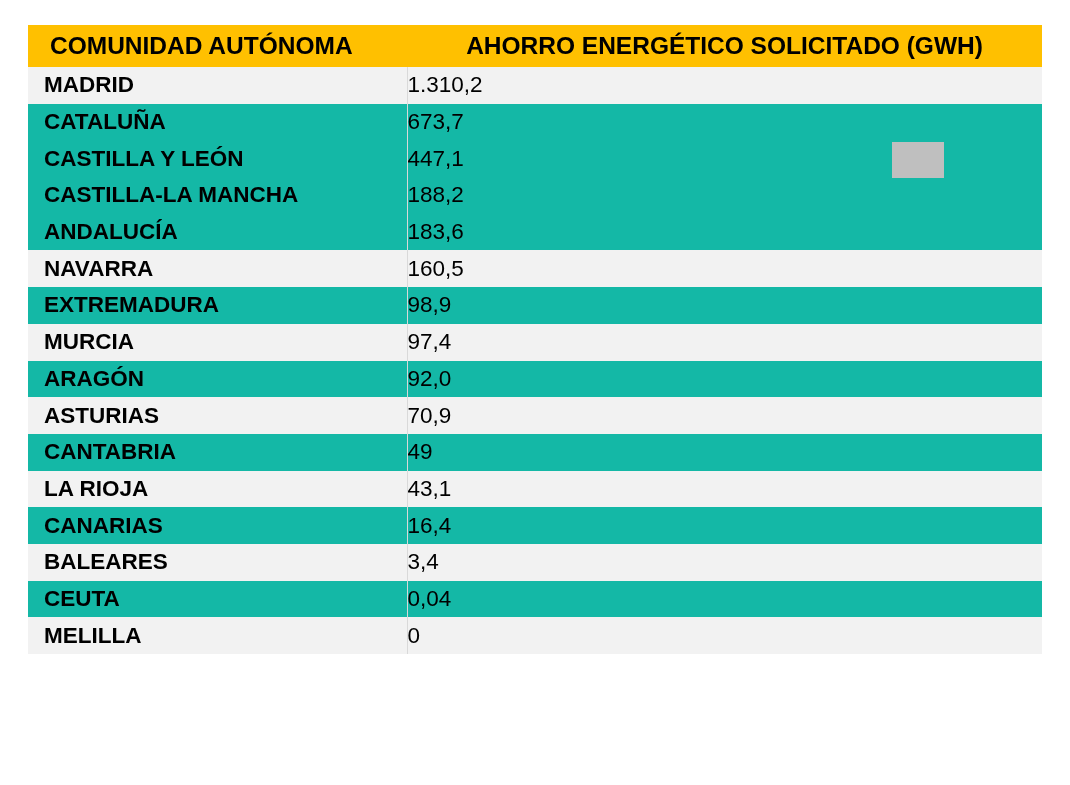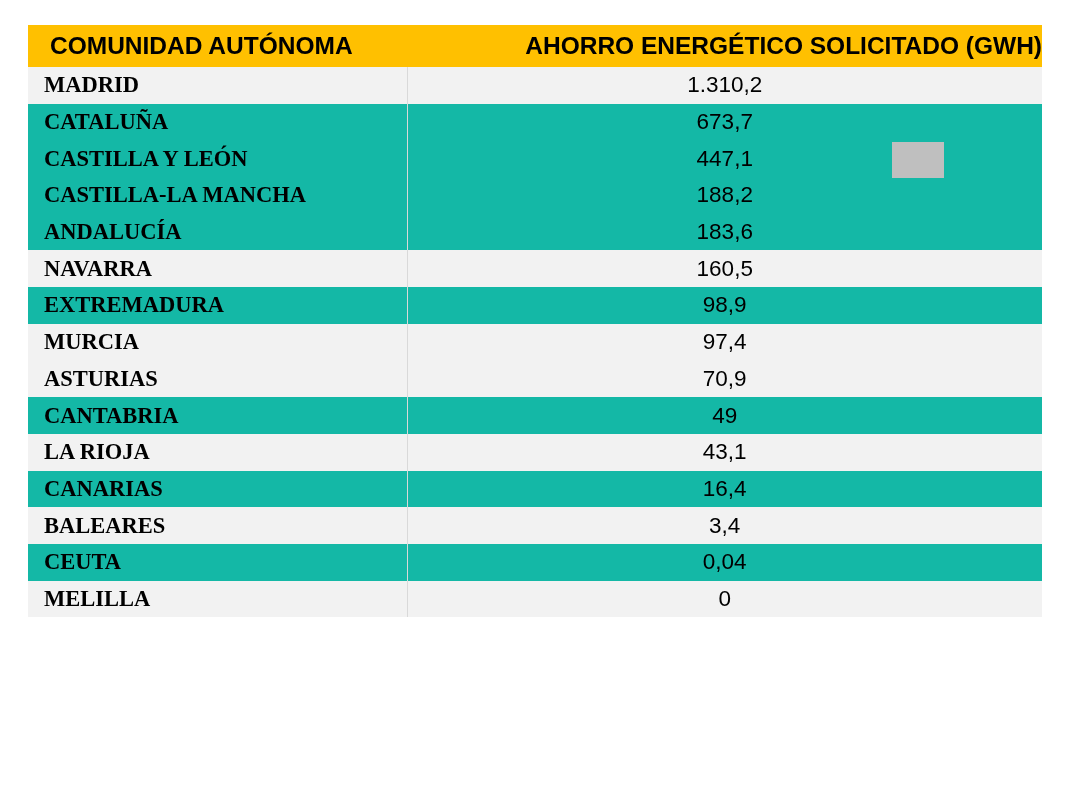--- a/index.html
+++ b/index.html
@@ -30,21 +30,21 @@
   table.data-table col.col-region { width: 379px; }
   table.data-table col.col-value  { width: 635px; }
 
   thead th {
     background: #FFC000;
     color: #000000;
     font-size: 24.5px;
     font-weight: bold;
     height: 42px;
     padding: 0;
-    text-align: right;
+    text-align: center;
     vertical-align: middle;
     letter-spacing: 0px;
     white-space: nowrap;
   }
   thead th.th-region {
     padding-left: 22px;
     text-align: left;
   }
   tbody td {
     height: 36.7px;
@@ -53,25 +53,23 @@
     padding: 0;
     vertical-align: middle;
     border: none;
   }
   tbody td.region {
     font-weight: bold;
     text-align: left;
     padding-left: 16px;
     border-right: 1px solid #d9d9d9;
     white-space: nowrap;
-    font-family: Liberation Serif, serif;
   }
   tbody td.value {
     font-weight: normal;
-    text-align: center;
     white-space: nowrap;
     margin-top: 48px;
   }
   tbody tr.band-a td { background: #f2f2f2; }
   tbody tr.band-b td { background: #14b8a6; }
   tbody tr.highlight td { background: #bfbfbf; }
 
   
   .sel-shadow {
     position: absolute;
@@ -123,20 +121,24 @@
           <td class="value">160,5</td>
         </tr>
         <tr class="band-b">
           <td class="region">EXTREMADURA</td>
           <td class="value">98,9</td>
         </tr>
         <tr class="band-a">
           <td class="region">MURCIA</td>
           <td class="value">97,4</td>
         </tr>
+        <tr class="band-b">
+          <td class="region">ARAGÓN</td>
+          <td class="value">92,0</td>
+        </tr>
         <tr class="band-a">
           <td class="region">ASTURIAS</td>
           <td class="value">70,9</td>
         </tr>
         <tr class="band-b">
           <td class="region">CANTABRIA</td>
           <td class="value">49</td>
         </tr>
         <tr class="band-a">
           <td class="region">LA RIOJA</td>

